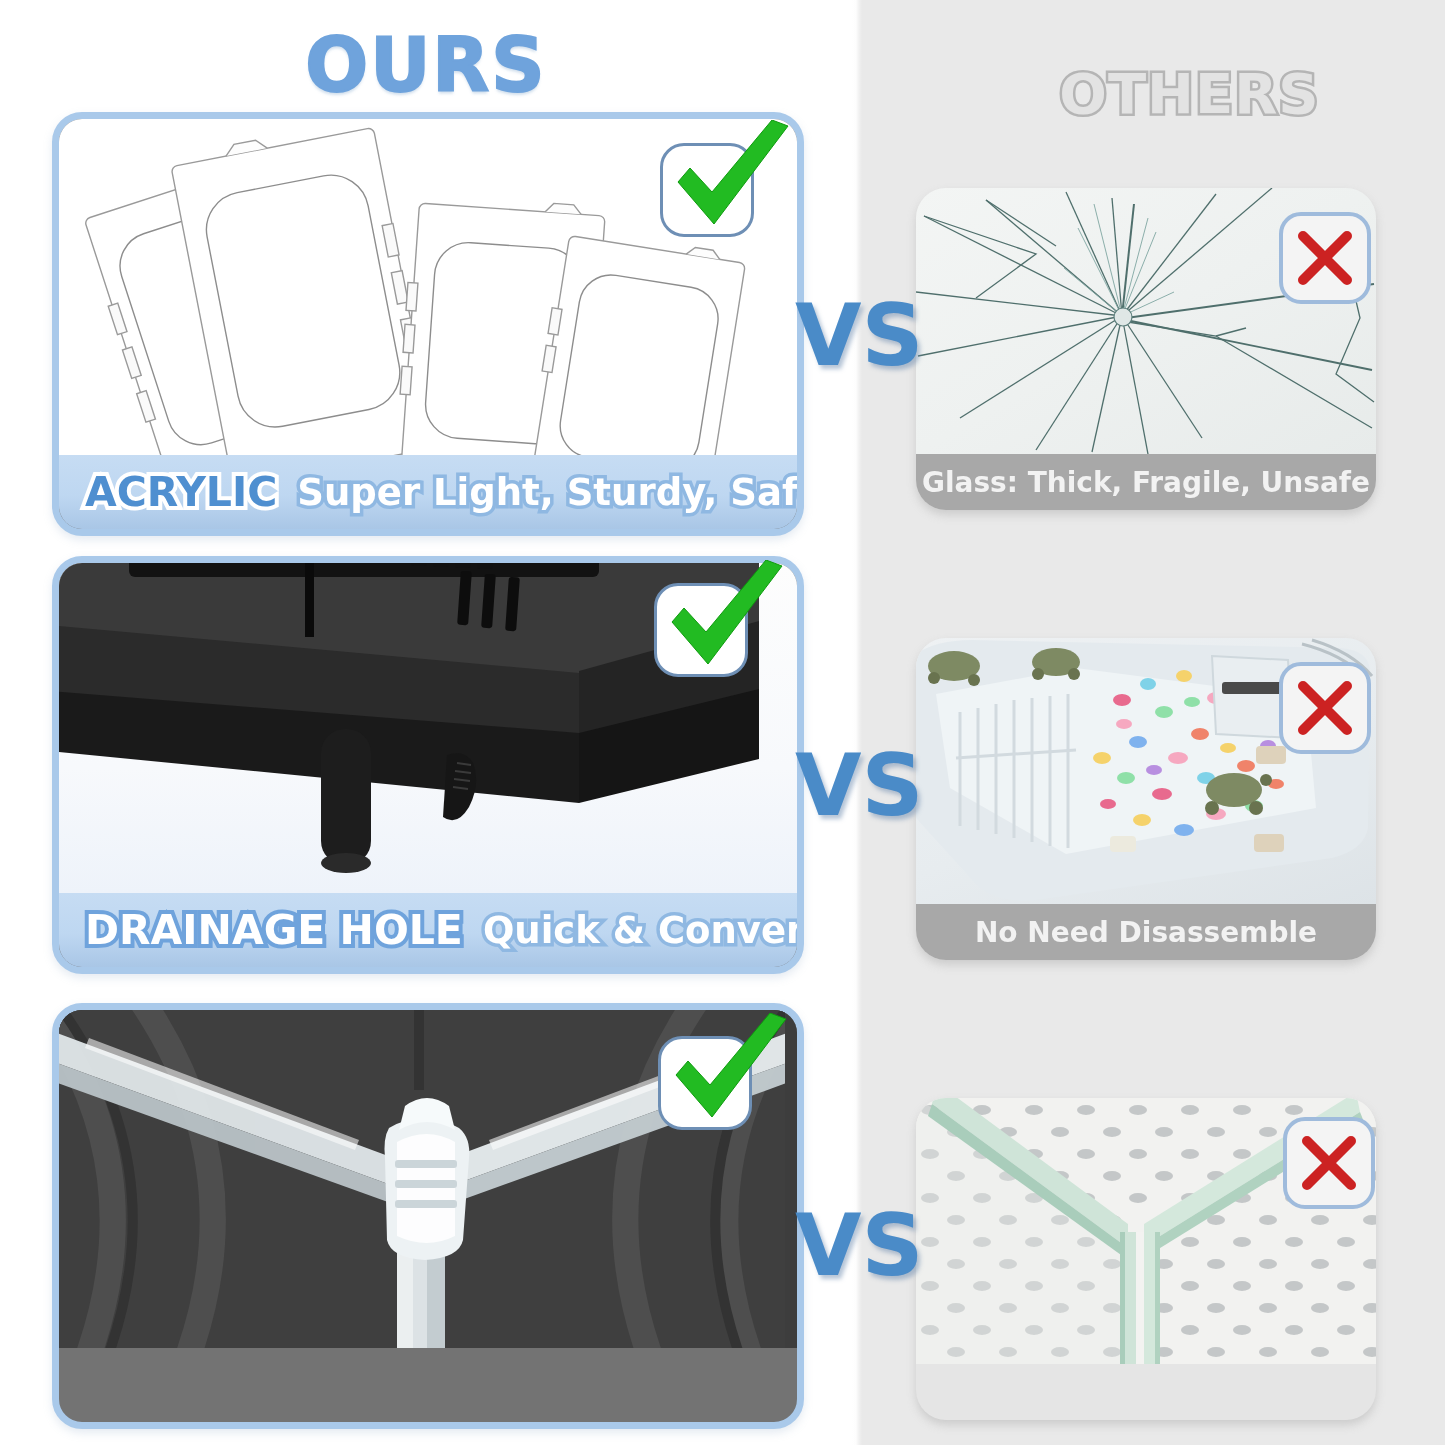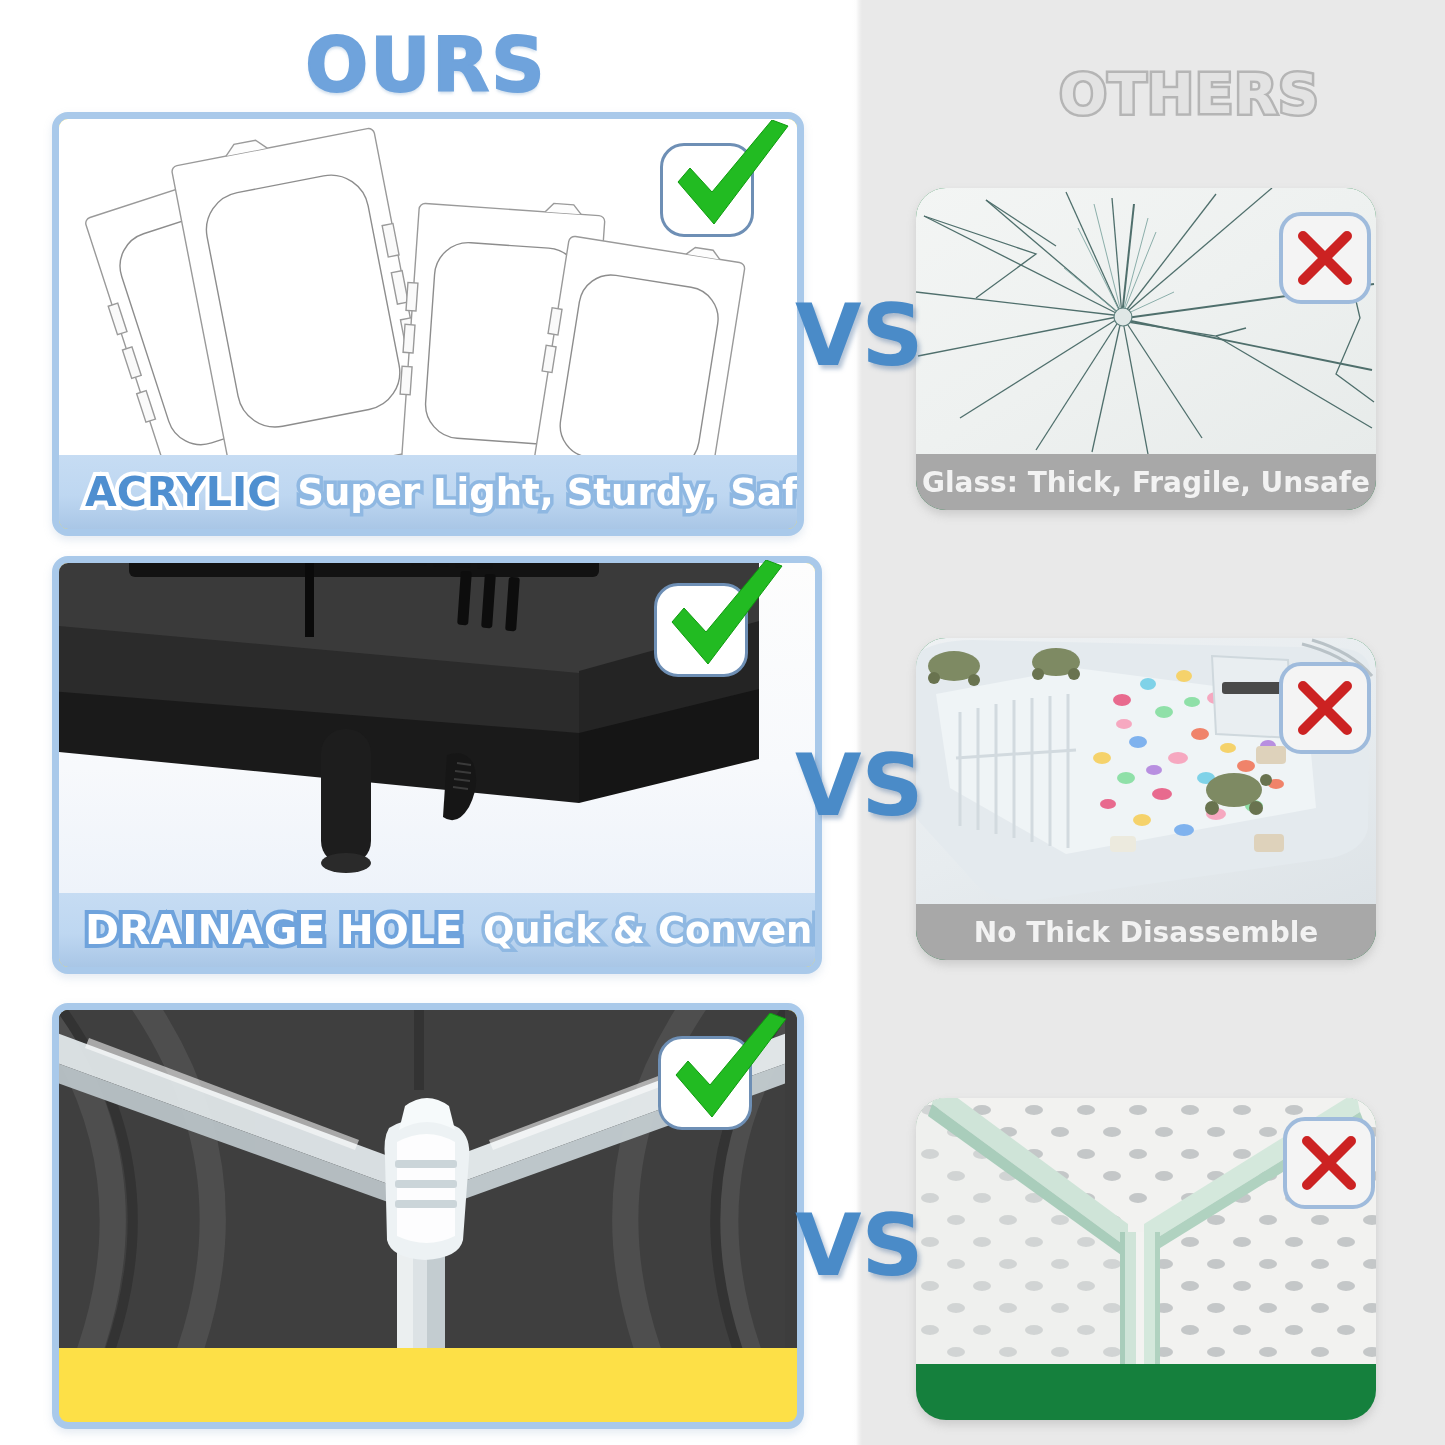--- a/index.html
+++ b/index.html
@@ -38,22 +38,22 @@
     color:#e3e3e3;
     -webkit-text-stroke:5px #b5b5b5;
     paint-order:stroke fill;
     font-family:"DejaVu Sans",sans-serif;
   }
 
   
   .ours-card{
     position:absolute;left:52px;width:738px;
     border:7px solid #a9c9ea;
-    border-radius:16px;
-    background:#fde047;
+    border-radius:30px;
+    background:#737373;
     overflow:hidden;
     box-shadow:0 4px 8px rgba(150,175,205,.25);
   }
   .ours-card .photo{position:absolute;left:0;top:0;right:0;bottom:74px;overflow:hidden;}
   .ours-card .capbar{
     position:absolute;left:0;right:0;bottom:0;height:74px;
     background:linear-gradient(180deg,#c6dcf3 0%,#bed7f1 55%,#a9c6e6 100%);
     display:flex;align-items:center;
     padding-left:26px;box-sizing:border-box;
   }
@@ -75,21 +75,21 @@
     color:#ffffff;
     -webkit-text-stroke:7px #8fb8e2;
     paint-order:stroke fill;
     margin-left:20px;white-space:nowrap;
   }
 
   
   .others-card{
     position:absolute;left:916px;width:460px;
     border-radius:30px;
-    background:#15803d;
+    background:#e5e5e5;
     overflow:hidden;
     box-shadow:0 5px 9px rgba(170,170,170,.45);
   }
   .others-card .photo{position:absolute;left:0;top:0;right:0;bottom:56px;overflow:hidden;}
   .others-card .capbar{
     position:absolute;left:0;right:0;bottom:0;height:56px;
     background:#a8a8a8;
     display:flex;align-items:center;justify-content:center;
   }
   .others-card .capbar span{
@@ -242,21 +242,21 @@
   </div>
 
   <div class="badge-x" style="left:1279px;top:212px;">
     <svg width="58" height="58" viewBox="0 0 58 58">
       <path d="M7 7 L51 51 M51 7 L7 51" stroke="#cc2222" stroke-width="10" stroke-linecap="round"></path>
     </svg>
   </div>
 
   <div class="vs" style="left:795px;top:292px;">VS</div>
 
-  <div class="ours-card" style="top:556px;height:404px;padding-left:18px;">
+  <div class="ours-card" style="top:556px;height:404px;">
     <div class="photo">
       <div class="black-scene">
         <svg width="726" height="330" viewBox="0 0 726 330">
           <path d="M-10 -20 L700 -20 L700 60 L520 112 L-10 64 Z" fill="#3a3a3a"></path>
           <path d="M-10 62 L520 110 L520 172 L-10 132 Z" fill="#2b2b2b"></path>
           <path d="M520 108 L700 58 L700 128 L520 172 Z" fill="#242424"></path>
           <rect x="70" y="-22" width="470" height="36" rx="6" fill="#121212"></rect>
           <path d="M-10 128 L520 170 L520 240 L-10 188 Z" fill="#1a1a1a"></path>
           <path d="M520 170 L700 126 L700 196 L520 240 Z" fill="#151515"></path>
           <g fill="#0d0d0d">
@@ -359,21 +359,21 @@
             <path d="M386 6 q40 10 64 34"></path>
             <path d="M396 2 q40 12 60 36"></path>
           </g>
           <rect x="340" y="108" width="30" height="18" rx="4" fill="#ded2bb"></rect>
           <rect x="338" y="196" width="30" height="18" rx="4" fill="#ded2bb"></rect>
           <rect x="194" y="198" width="26" height="16" rx="4" fill="#eceade"></rect>
         </svg>
       </div>
     </div>
     <div class="capbar">
-      <span>No Thick Disassemble</span>
+      <span>No Need Disassemble</span>
     </div>
   </div>
 
   <div class="badge-x" style="left:1279px;top:662px;">
     <svg width="58" height="58" viewBox="0 0 58 58">
       <path d="M7 7 L51 51 M51 7 L7 51" stroke="#cc2222" stroke-width="10" stroke-linecap="round"></path>
     </svg>
   </div>
 
   <div class="vs" style="left:795px;top:742px;">VS</div>

